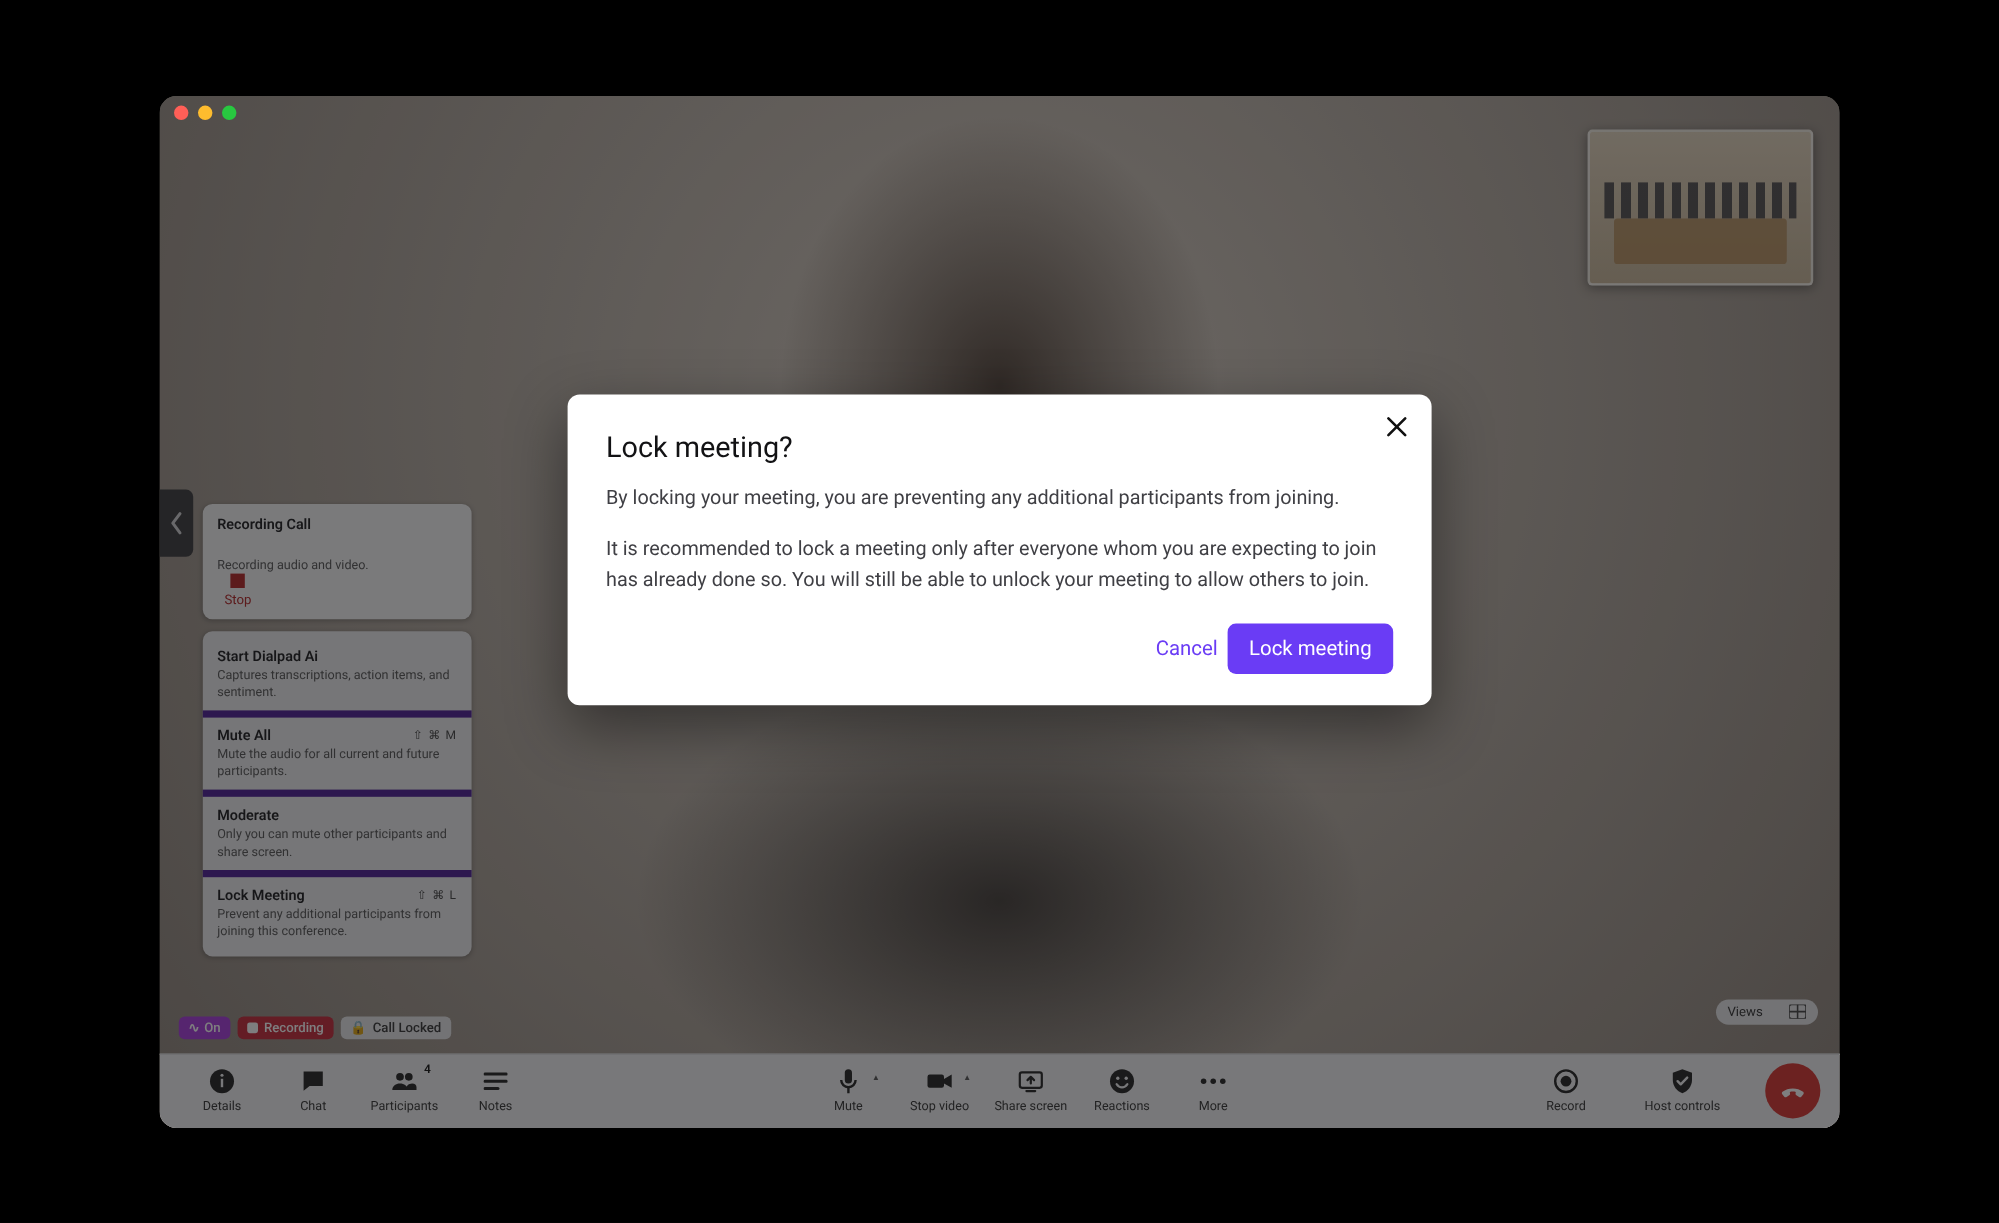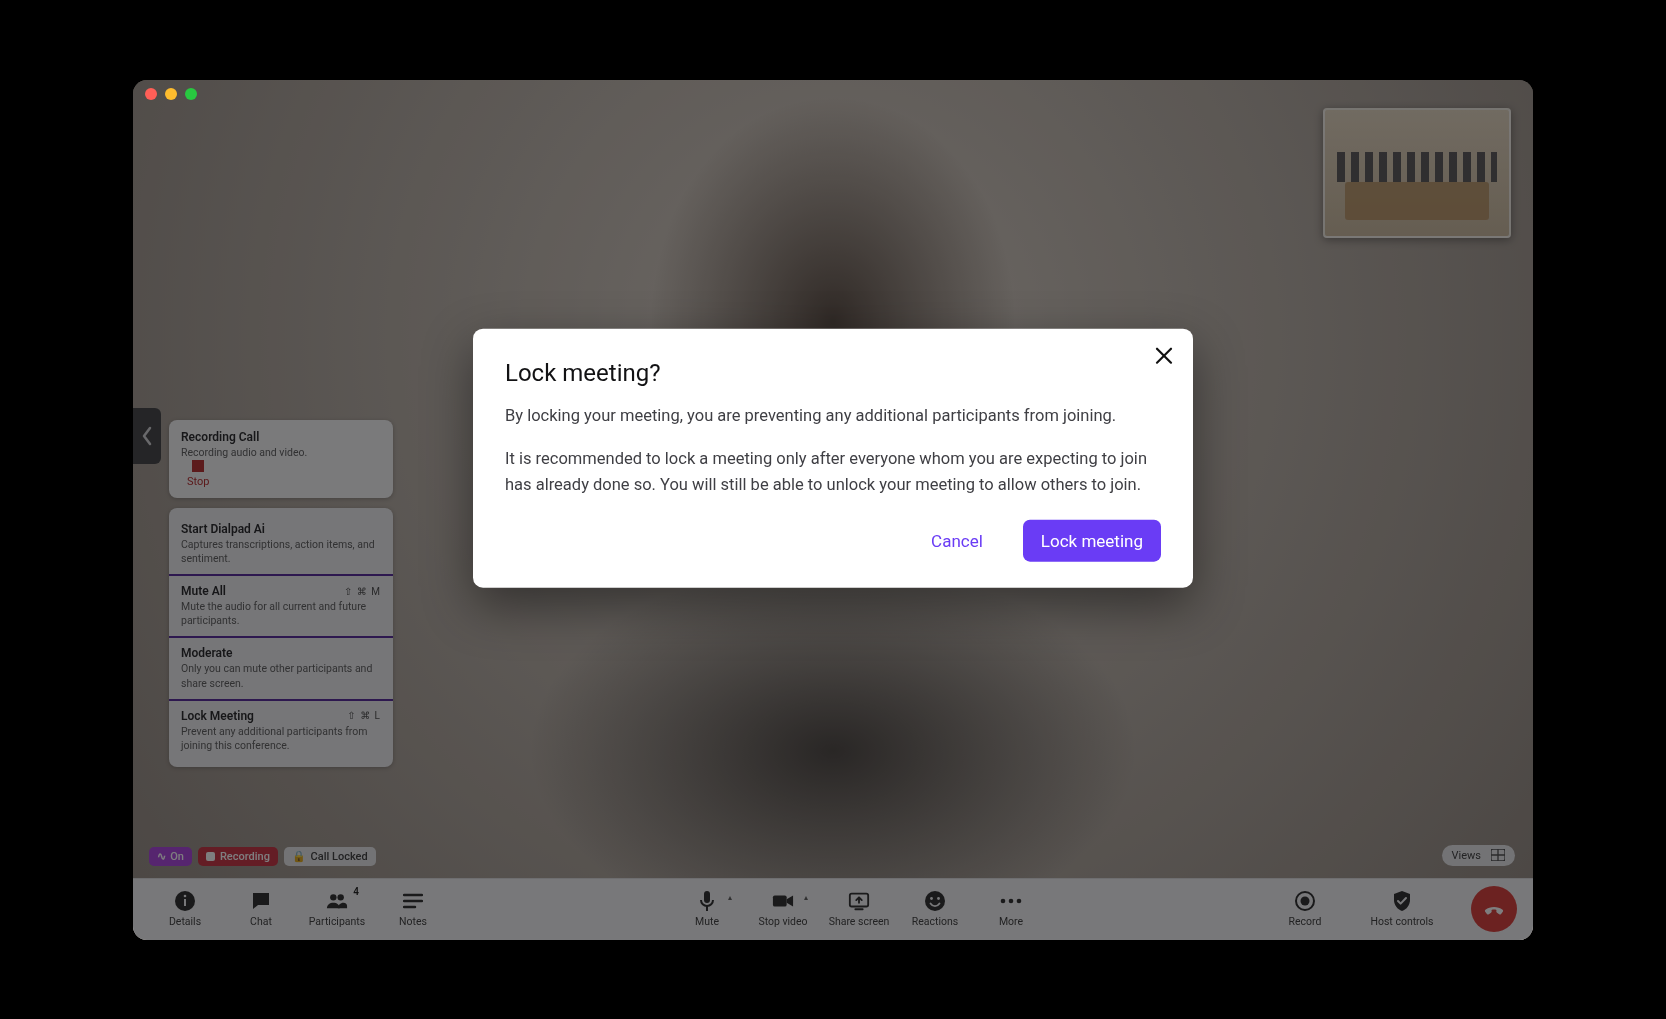--- a/index.html
+++ b/index.html
@@ -32,57 +32,57 @@
   .pip::after{content:"";position:absolute;left:12px;right:12px;top:42px;height:30px;
     background:repeating-linear-gradient(90deg, rgba(60,60,65,.85) 0 8px, transparent 8px 14px);}
   
   .collapse-tab{position:absolute;left:0;top:328px;width:28px;height:56px;background:#3b3b3d;border-radius:0 6px 6px 0;display:flex;align-items:center;justify-content:center;z-index:15;cursor:pointer;}
   .collapse-tab svg{stroke:#d0d0d2;}
   .host-panel{position:absolute;left:36px;top:340px;width:224px;z-index:15;}
   .card{background:#ededef;border-radius:8px;padding:10px 12px;margin-bottom:10px;box-shadow:0 1px 4px rgba(0,0,0,.25);flex-direction:column;}
   .card.white{background:#f5f5f6;}
   .rec-card{display:flex;align-items:flex-start;justify-content:space-between;}
   .card-title{font-size:12px;font-weight:600;color:#1b1b1d;}
-  .card-sub{font-size:10.5px;color:#555;line-height:1.35;margin-top:2px;}
+  .card-sub{font-size:10.5px;color:#555;line-height:1.35;margin-top:20px;}
   .stop-col{display:flex;flex-direction:column;align-items:center;gap:3px;margin-left:6px;justify-content:center;}
   .stop-square{width:12px;height:12px;background:#b32424;}
   .stop-label{font-size:11px;color:#b32424;}
   .menu-card{padding:6px 0;}
-  .menu-item{padding:8px 12px;border-bottom:2px solid #4c1d95;}
+  .menu-item{padding:8px 12px;border-bottom:6px solid #4c1d95;}
   .menu-item:last-child{border-bottom:none;}
   .mi-row{display:flex;justify-content:space-between;align-items:center;}
   .mi-title{font-size:12px;font-weight:600;color:#1a1a1c;}
   .mi-short{font-size:10px;color:#444;letter-spacing:1px;}
   .mi-sub{font-size:10.5px;color:#555;line-height:1.35;margin-top:2px;}
   
   .status-row{position:absolute;left:16px;bottom:74px;display:flex;gap:6px;z-index:15;}
   .pill{display:flex;align-items:center;gap:5px;padding:3px 8px;border-radius:5px;font-size:11px;font-weight:500;}
   .pill.ai{background:#a63adb;color:#fff;}
   .pill.rec{background:#c62839;color:#fff;}
   .pill.lock{background:#e6e6e8;color:#333;}
   .rec-dot{display:inline-block;width:9px;height:9px;border-radius:2px;background:#fff;}
   .ai-wave{display:inline-block;font-weight:700;letter-spacing:-1px;}
-  .views-pill{position:absolute;right:18px;bottom:74px;z-index:15;background:#e6e6e8;color:#333;border-radius:14px;padding:4px 10px;font-size:11px;display:flex;align-items:center;gap:10px;cursor:pointer;}
+  .views-pill{position:absolute;right:18px;bottom:86px;z-index:15;background:#e6e6e8;color:#333;border-radius:14px;padding:4px 10px;font-size:11px;display:flex;align-items:center;gap:22px;cursor:pointer;}
   
   .toolbar{position:absolute;left:0;right:0;bottom:0;height:62px;background:#f2f2f3;display:flex;align-items:center;justify-content:space-between;padding:0 16px;z-index:15;border-top:1px solid #dcdcde;}
   .tb-group{display:flex;gap:4px;}
   .tb-btn{display:flex;flex-direction:column;align-items:center;justify-content:center;width:72px;height:54px;border-radius:8px;cursor:pointer;color:#222;position:relative;}
   .tb-label{font-size:10.5px;margin-top:3px;color:#333;}
   .tb-icon{width:22px;height:22px;display:flex;align-items:center;justify-content:center;}
   .badge{position:absolute;top:4px;right:14px;font-size:10px;color:#111;font-weight:600;}
   .caret{font-size:8px;color:#555;position:absolute;top:11px;right:11px;}
   .hangup{width:46px;height:46px;border-radius:50%;background:#d8332f;display:flex;align-items:center;justify-content:center;cursor:pointer;margin-left:8px;}
   .hangup svg{fill:#fff;}
   
   .modal{position:absolute;z-index:40;left:50%;top:44%;transform:translate(-50%,-50%);width:720px;background:#fff;border-radius:10px;padding:30px 32px 26px;box-shadow:0 18px 50px rgba(0,0,0,.45);}
   .modal-close{position:absolute;top:18px;right:20px;cursor:pointer;font-size:20px;color:#222;line-height:1;}
   .modal-title{font-size:24px;font-weight:400;color:#121214;margin-bottom:16px;}
   .modal-body{font-size:16.5px;line-height:1.55;color:#3f3f44;}
   .modal-body p{margin-bottom:18px;}
-  .modal-actions{display:flex;justify-content:flex-end;gap:36px;margin-top:22px;align-items:center;}
+  .modal-actions{display:flex;justify-content:flex-end;gap:4px;margin-top:22px;align-items:center;}
   .btn-cancel{color:#6a3cf5;font-size:17px;background:none;border:none;cursor:pointer;padding:8px 4px;}
   .btn-primary{background:#6a3cf5;color:#fff;font-size:17px;border:none;border-radius:7px;padding:11px 18px;cursor:pointer;}
   .lock-glyph{font-size:11px;}
 </style>
 </head>
 <body>
 
 <div class="window">
   <div class="titlebar">
     <div class="tl-dot tl-red"></div>

